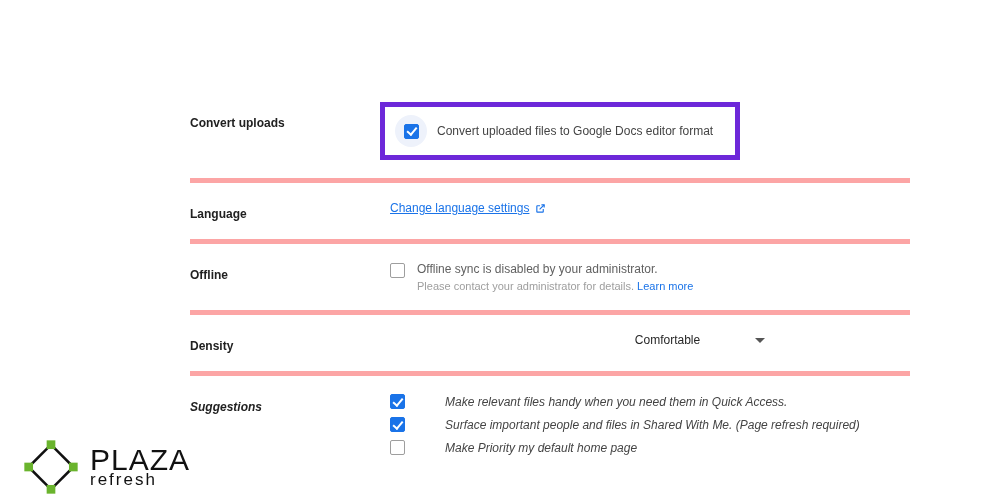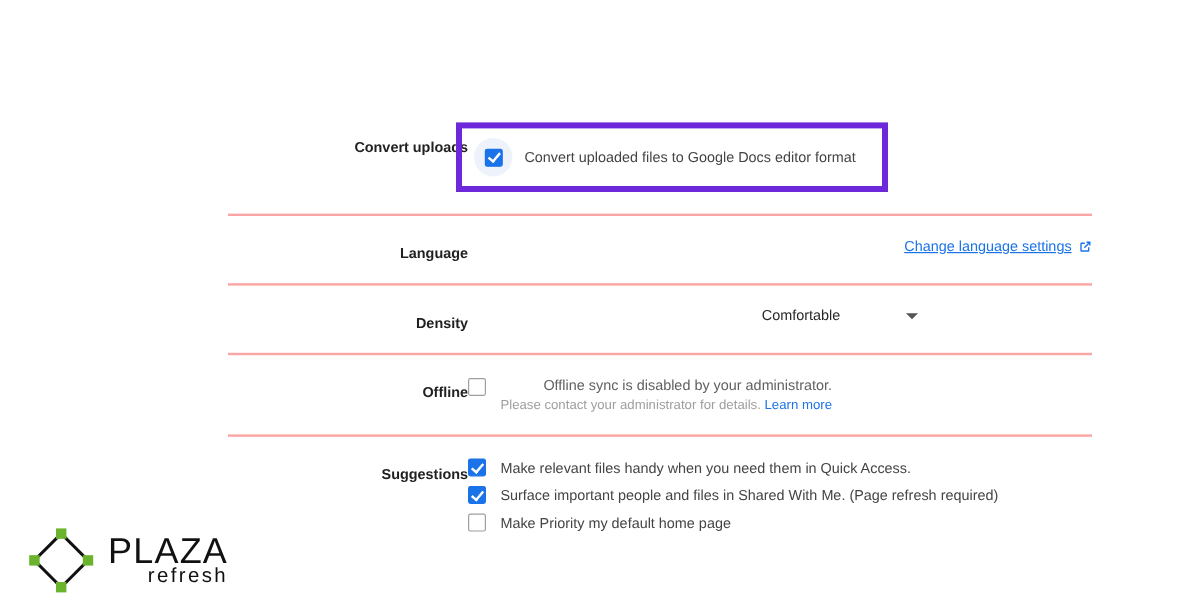--- a/index.html
+++ b/index.html
@@ -9,33 +9,32 @@
     width: 1000px;
     height: 500px;
     font-family: Arial, Helvetica, sans-serif;
     background: #fff;
     overflow: hidden;
   }
   .page {
     position: relative;
     width: 1000px;
     height: 500px;
-    text-align: right;
   }
   .settings {
     position: absolute;
     left: 190px;
     top: 90px;
     width: 720px;
   }
   .row {
     display: flex;
     align-items: flex-start;
     padding: 18px 0 18px 0;
-    border-top: 2px solid #fca5a5;
+    border-top: 5px solid #fca5a5;
   }
   .row.first { border-top: none; padding-top: 20px; }
   .label {
     width: 200px;
     font-size: 12px;
     font-weight: 600;
     color: #212121;
     padding-top: 6px;
   }
   .content {
@@ -97,20 +96,21 @@
     justify-content:center;
     margin-right:10px;
     flex-shrink:0;
   }
   .cb-halo .cb { margin-right:0; }
 
   .check-line {
     display: flex;
     align-items: center;
     margin-bottom: 8px;
+    gap: 28px;
   }
   .check-line:last-child { margin-bottom: 0; }
 
   .subtext {
     font-size: 11px;
     color: #9e9e9e;
     margin-top: 4px;
   }
   .link { color: #1a73e8; }
 
@@ -192,49 +192,49 @@
       <div class="label">Language</div>
       <div class="content">
         <a class="lang-link">
           <span>Change language settings</span>
           <svg width="11" height="11" viewBox="0 0 24 24" fill="none" stroke="#1a73e8" stroke-width="2.5">
             <path d="M18 13v6a1 1 0 0 1-1 1H5a1 1 0 0 1-1-1V7a1 1 0 0 1 1-1h6"></path>
             <path d="M14 4h6v6"></path>
             <path d="M10 14L20 4"></path>
           </svg>
         </a>
-      </div>
-    </div>
-
-    <div class="row">
-      <div class="label">Density</div>
-      <div class="content">
-        <div class="density-select">
-          <span class="density-value">Comfortable</span>
-          <span class="caron"></span>
-        </div>
       </div>
     </div>
 
     <div class="row">
       <div class="label">Offline</div>
       <div class="content gray">
         <div style="display:flex;align-items:flex-start;">
           <span class="cb unchecked" style="margin-top:1px;"></span>
           <div>
             <span>Offline sync is disabled by your administrator.</span>
             <div class="subtext">
               <span>Please contact your administrator for details. </span><a class="link">Learn more</a>
             </div>
           </div>
         </div>
       </div>
     </div>
 
-    <div class="row" style="border-bottom:none;">
+    <div class="row">
+      <div class="label">Density</div>
+      <div class="content">
+        <div class="density-select">
+          <span class="density-value">Comfortable</span>
+          <span class="caron"></span>
+        </div>
+      </div>
+    </div>
+
+    <div class="row" style="border-bottom:none;font-style:italic;">
       <div class="label">Suggestions</div>
       <div class="content">
         <div class="check-line">
           <span class="cb checked"></span>
           <span>Make relevant files handy when you need them in Quick Access.</span>
         </div>
         <div class="check-line">
           <span class="cb checked"></span>
           <span>Surface important people and files in Shared With Me. (Page refresh required)</span>
         </div>

